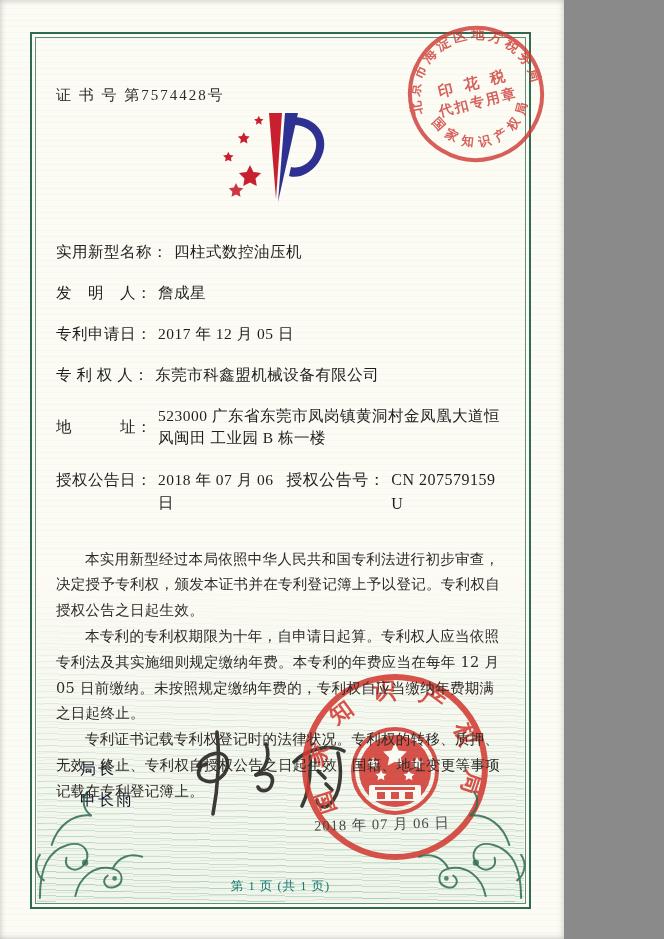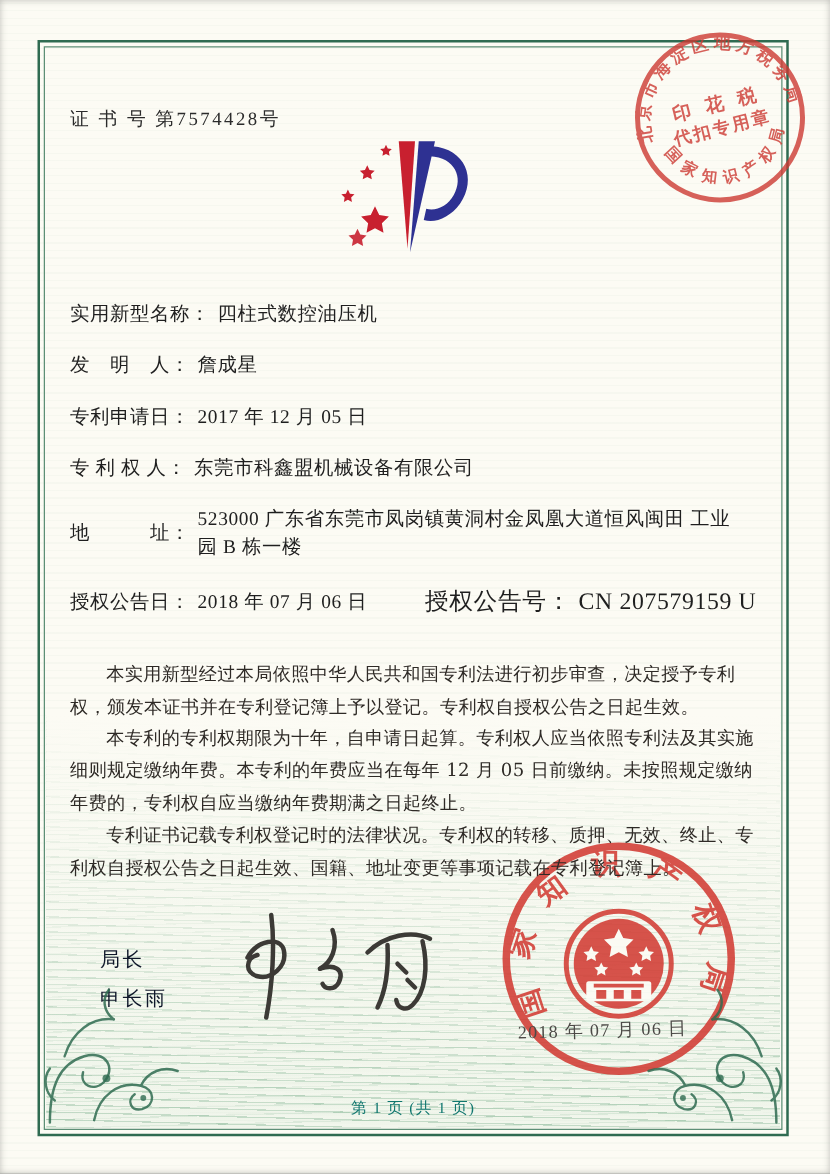--- a/index.html
+++ b/index.html
@@ -2,21 +2,21 @@
 <html><head>
 <meta charset="utf-8">
 <style>
   html,body{margin:0;padding:0;}
   body{
     font-family:"Liberation Serif","DejaVu Serif",serif;
     background:#8a8a8a;
   }
   .page{
     position:relative;
-    width:664px;height:939px;
+    width:564px;height:939px;
     background:#fcfbf4;
     overflow:hidden;
     box-shadow:inset 0 0 6px rgba(0,0,0,.25);
   }
   
   .page::before{
     content:"";position:absolute;inset:0;
     background:repeating-linear-gradient(0deg, rgba(150,185,160,.06) 0 1px, transparent 1px 6px);
     pointer-events:none;
   }
@@ -50,21 +50,21 @@
   }
   .fields{margin-top:34px;}
   .field-row{
     display:flex;align-items:center;
     font-size:15.5px;color:#1f1f1f;line-height:1.45;
     margin-bottom:18.5px;letter-spacing:.5px;
   }
   .field-label{white-space:pre;flex:0 0 auto;}
   .field-value{margin-left:6px;max-width:430px;}
   .grant-row{display:flex;justify-content:space-between;margin-bottom:0;}
-  .grant-right{display:flex;font-size:19px;letter-spacing:.5px;}
+  .grant-right{display:flex;font-size:16px;letter-spacing:.5px;}
 
   .body-text{margin-top:32px;color:#2e2a26;}
   .body-text p{
     margin:0;text-indent:2em;
     font-size:14.5px;line-height:1.78;letter-spacing:.3px;
     font-family:"DejaVu Serif","Liberation Serif",serif;
   }
 
   .signer{position:absolute;left:48px;bottom:92px;font-size:16px;color:#0f172a;line-height:1.9;letter-spacing:2px;}
   .signature{position:absolute;left:140px;bottom:86px;}

